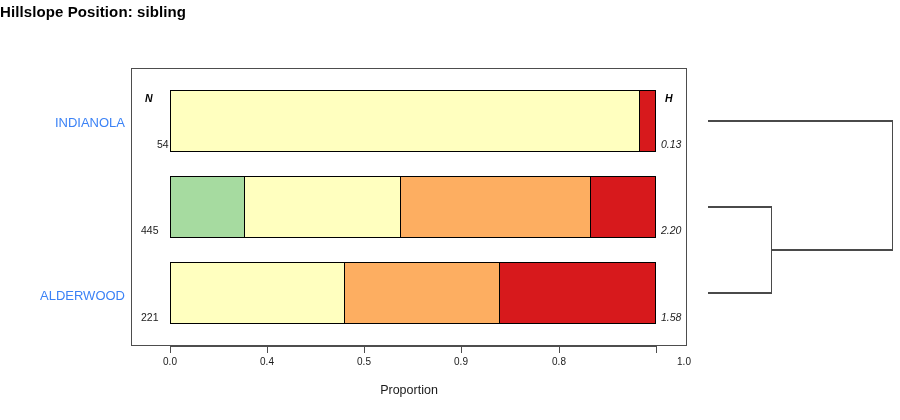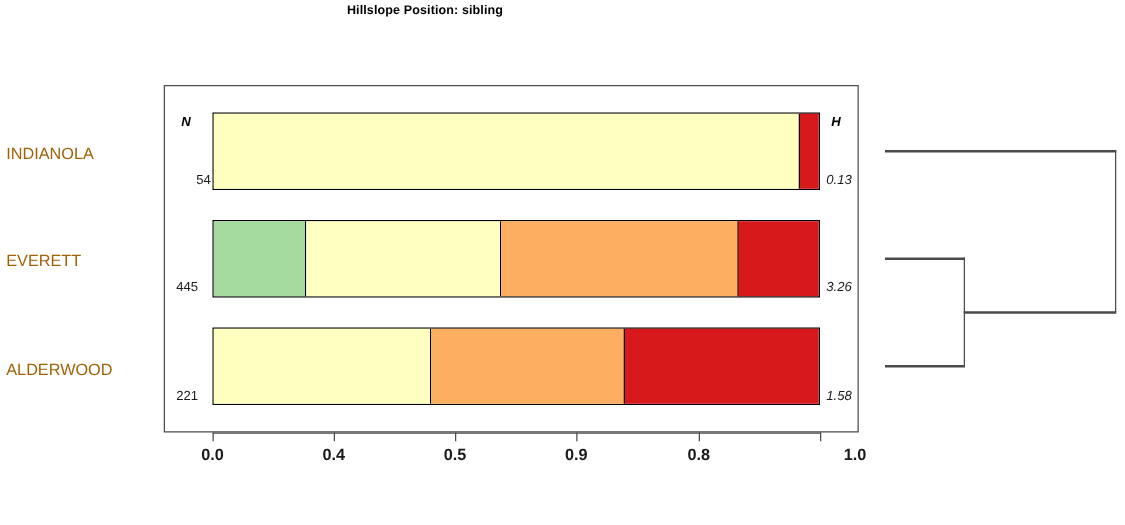--- a/index.html
+++ b/index.html
@@ -18,22 +18,22 @@
     overflow: hidden;
     background: #ffffff;
   }
   .abs { position: absolute; }
 
   
   #chart-title {
     left: 0;
     top: 3px;
     width: 680px;
-    text-align: center;
-    font-size: 10px;
+    text-align: left;
+    font-size: 15px;
     font-weight: bold;
     color: #000;
     letter-spacing: 0.1px;
   }
 
   
   #legend {
     left: 120px;
     top: 24px;
     width: 600px;
@@ -66,22 +66,22 @@
     width: 556px;
     height: 278px;
     border: 1px solid #4d4d4d;
     box-sizing: border-box;
     background: #ffffff;
   }
 
   
   .row-label {
     font-size: 13px;
-    color: #a16207;
-    text-align: left;
+    color: #3b82f6;
+    text-align: right;
     width: 120px;
     left: 5px;
   }
 
   
   .bar-row {
     height: 62px;
     left: 170px;
     width: 486px;
   }
@@ -124,26 +124,25 @@
     background: #4d4d4d;
   }
   .tick {
     top: 346px;
     width: 1px;
     height: 7px;
     background: #4d4d4d;
   }
   .tick-label {
     top: 356px;
-    font-size: 13px;
+    font-size: 10px;
     color: #1a1a1a;
     width: 44px;
     margin-left: -22px;
     text-align: center;
-    font-weight: bold;
   }
   #x-axis-title {
     left: 131px;
     top: 383px;
     width: 556px;
     text-align: center;
     font-size: 12.5px;
     color: #1a1a1a;
   }
 
@@ -174,31 +173,30 @@
   <div class="abs cnt" style="left:157px; top:138px">54</div>
   <div class="abs bar-row" style="top:90px">
     <div class="bar">
       <div class="seg" style="width:97%; background:#FFFFBF"></div>
       <div class="seg" style="width:3%; background:#D7191C"></div>
     </div>
   </div>
   <div class="abs hdr-h" style="left:665px; top:92px">H</div>
   <div class="abs hval" style="left:661px; top:138px">0.13</div>
 
-  <div class="abs row-label" style="top:201px">EVERETT</div>
   <div class="abs cnt" style="left:141px; top:224px">445</div>
   <div class="abs bar-row" style="top:176px">
     <div class="bar">
       <div class="seg" style="width:15.2%; background:#A6DBA0"></div>
       <div class="seg" style="width:32.3%; background:#FFFFBF"></div>
       <div class="seg" style="width:39.3%; background:#FDAE61"></div>
       <div class="seg" style="width:13.2%; background:#D7191C"></div>
     </div>
   </div>
-  <div class="abs hval" style="left:661px; top:224px">3.26</div>
+  <div class="abs hval" style="left:661px; top:224px">2.20</div>
 
   <div class="abs row-label" style="top:288px">ALDERWOOD</div>
   <div class="abs cnt" style="left:141px; top:311px">221</div>
   <div class="abs bar-row" style="top:262px">
     <div class="bar">
       <div class="seg" style="width:36%; background:#FFFFBF"></div>
       <div class="seg" style="width:32%; background:#FDAE61"></div>
       <div class="seg" style="width:32%; background:#D7191C"></div>
     </div>
   </div>
@@ -212,20 +210,21 @@
   <div class="abs tick" style="left:559px"></div>
   <div class="abs tick" style="left:656px"></div>
 
   <div class="abs tick-label" style="left:170px">0.0</div>
   <div class="abs tick-label" style="left:267px">0.4</div>
   <div class="abs tick-label" style="left:364px">0.5</div>
   <div class="abs tick-label" style="left:461px">0.9</div>
   <div class="abs tick-label" style="left:559px">0.8</div>
   <div class="abs tick-label" style="left:684px">1.0</div>
 
+  <div class="abs" id="x-axis-title">Proportion</div>
 
   <div class="abs" id="dendrogram">
 
     <div class="dl" style="left:18px; top:52px; width:185px; height:1.5px;"></div>
 
     <div class="dl" style="left:18px; top:138px; width:64px; height:1.5px;"></div>
 
     <div class="dl" style="left:18px; top:224px; width:64px; height:1.5px;"></div>
 
     <div class="dl" style="left:80.5px; top:138px; width:1.5px; height:87px;"></div>

